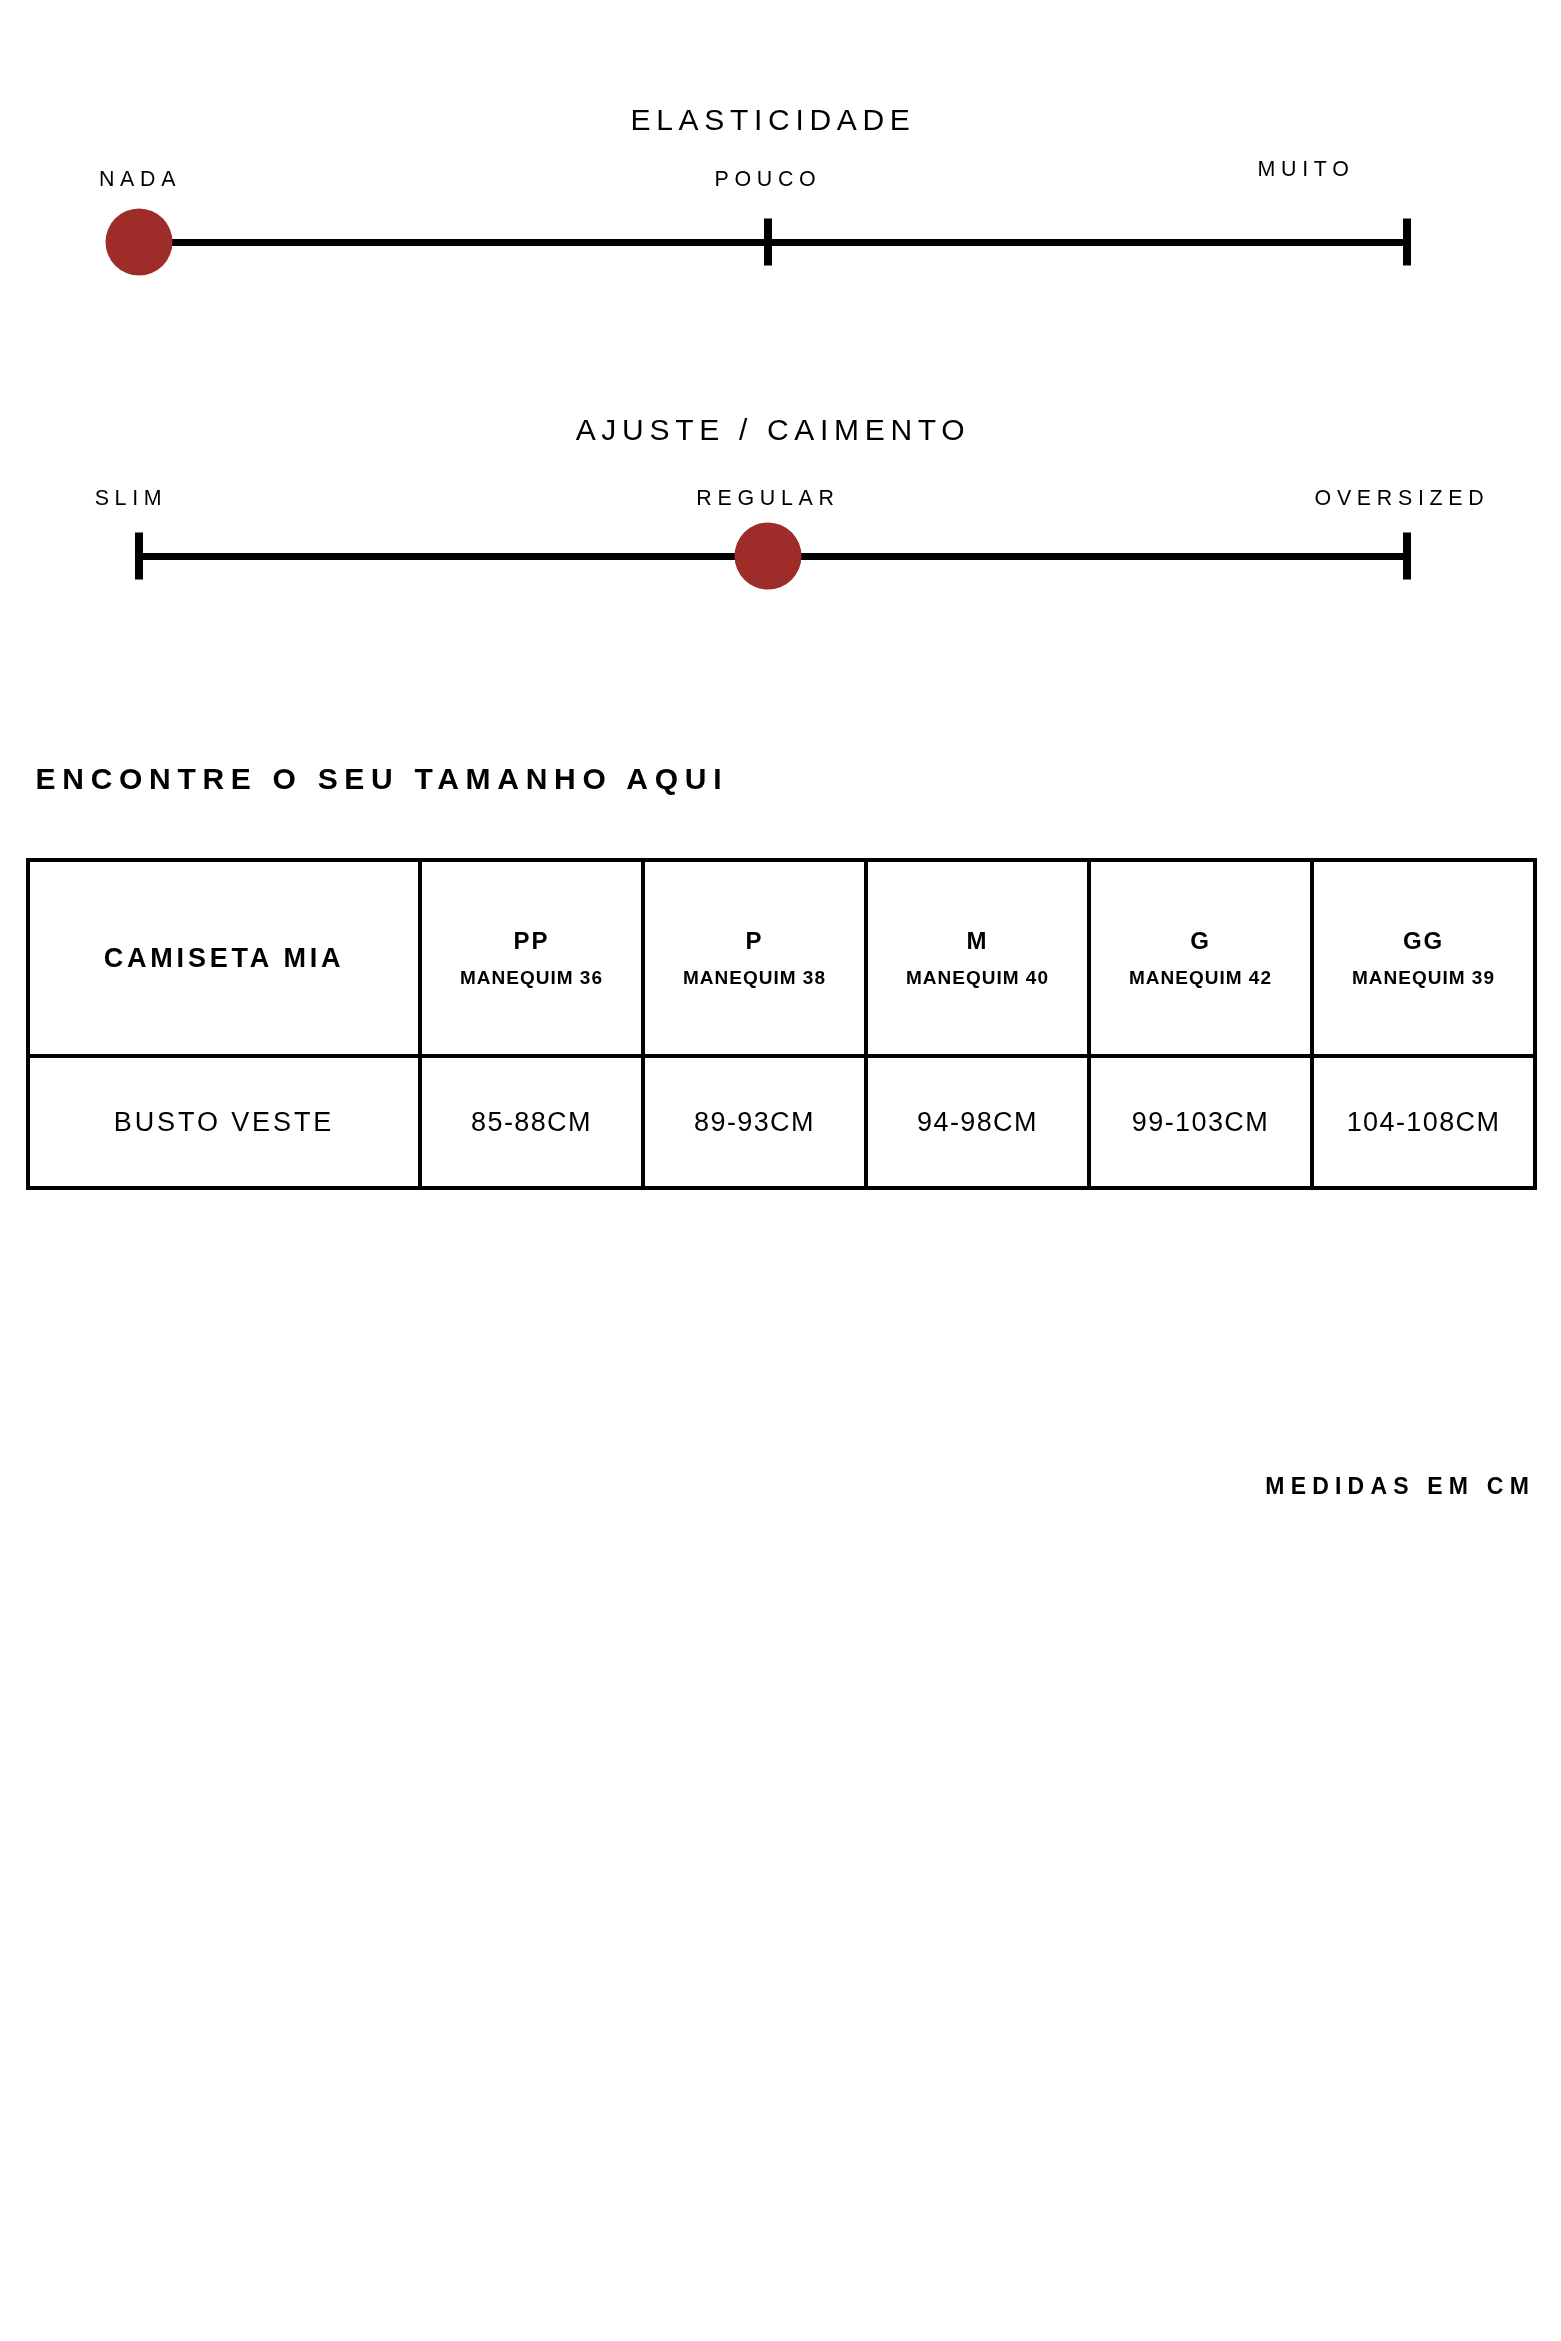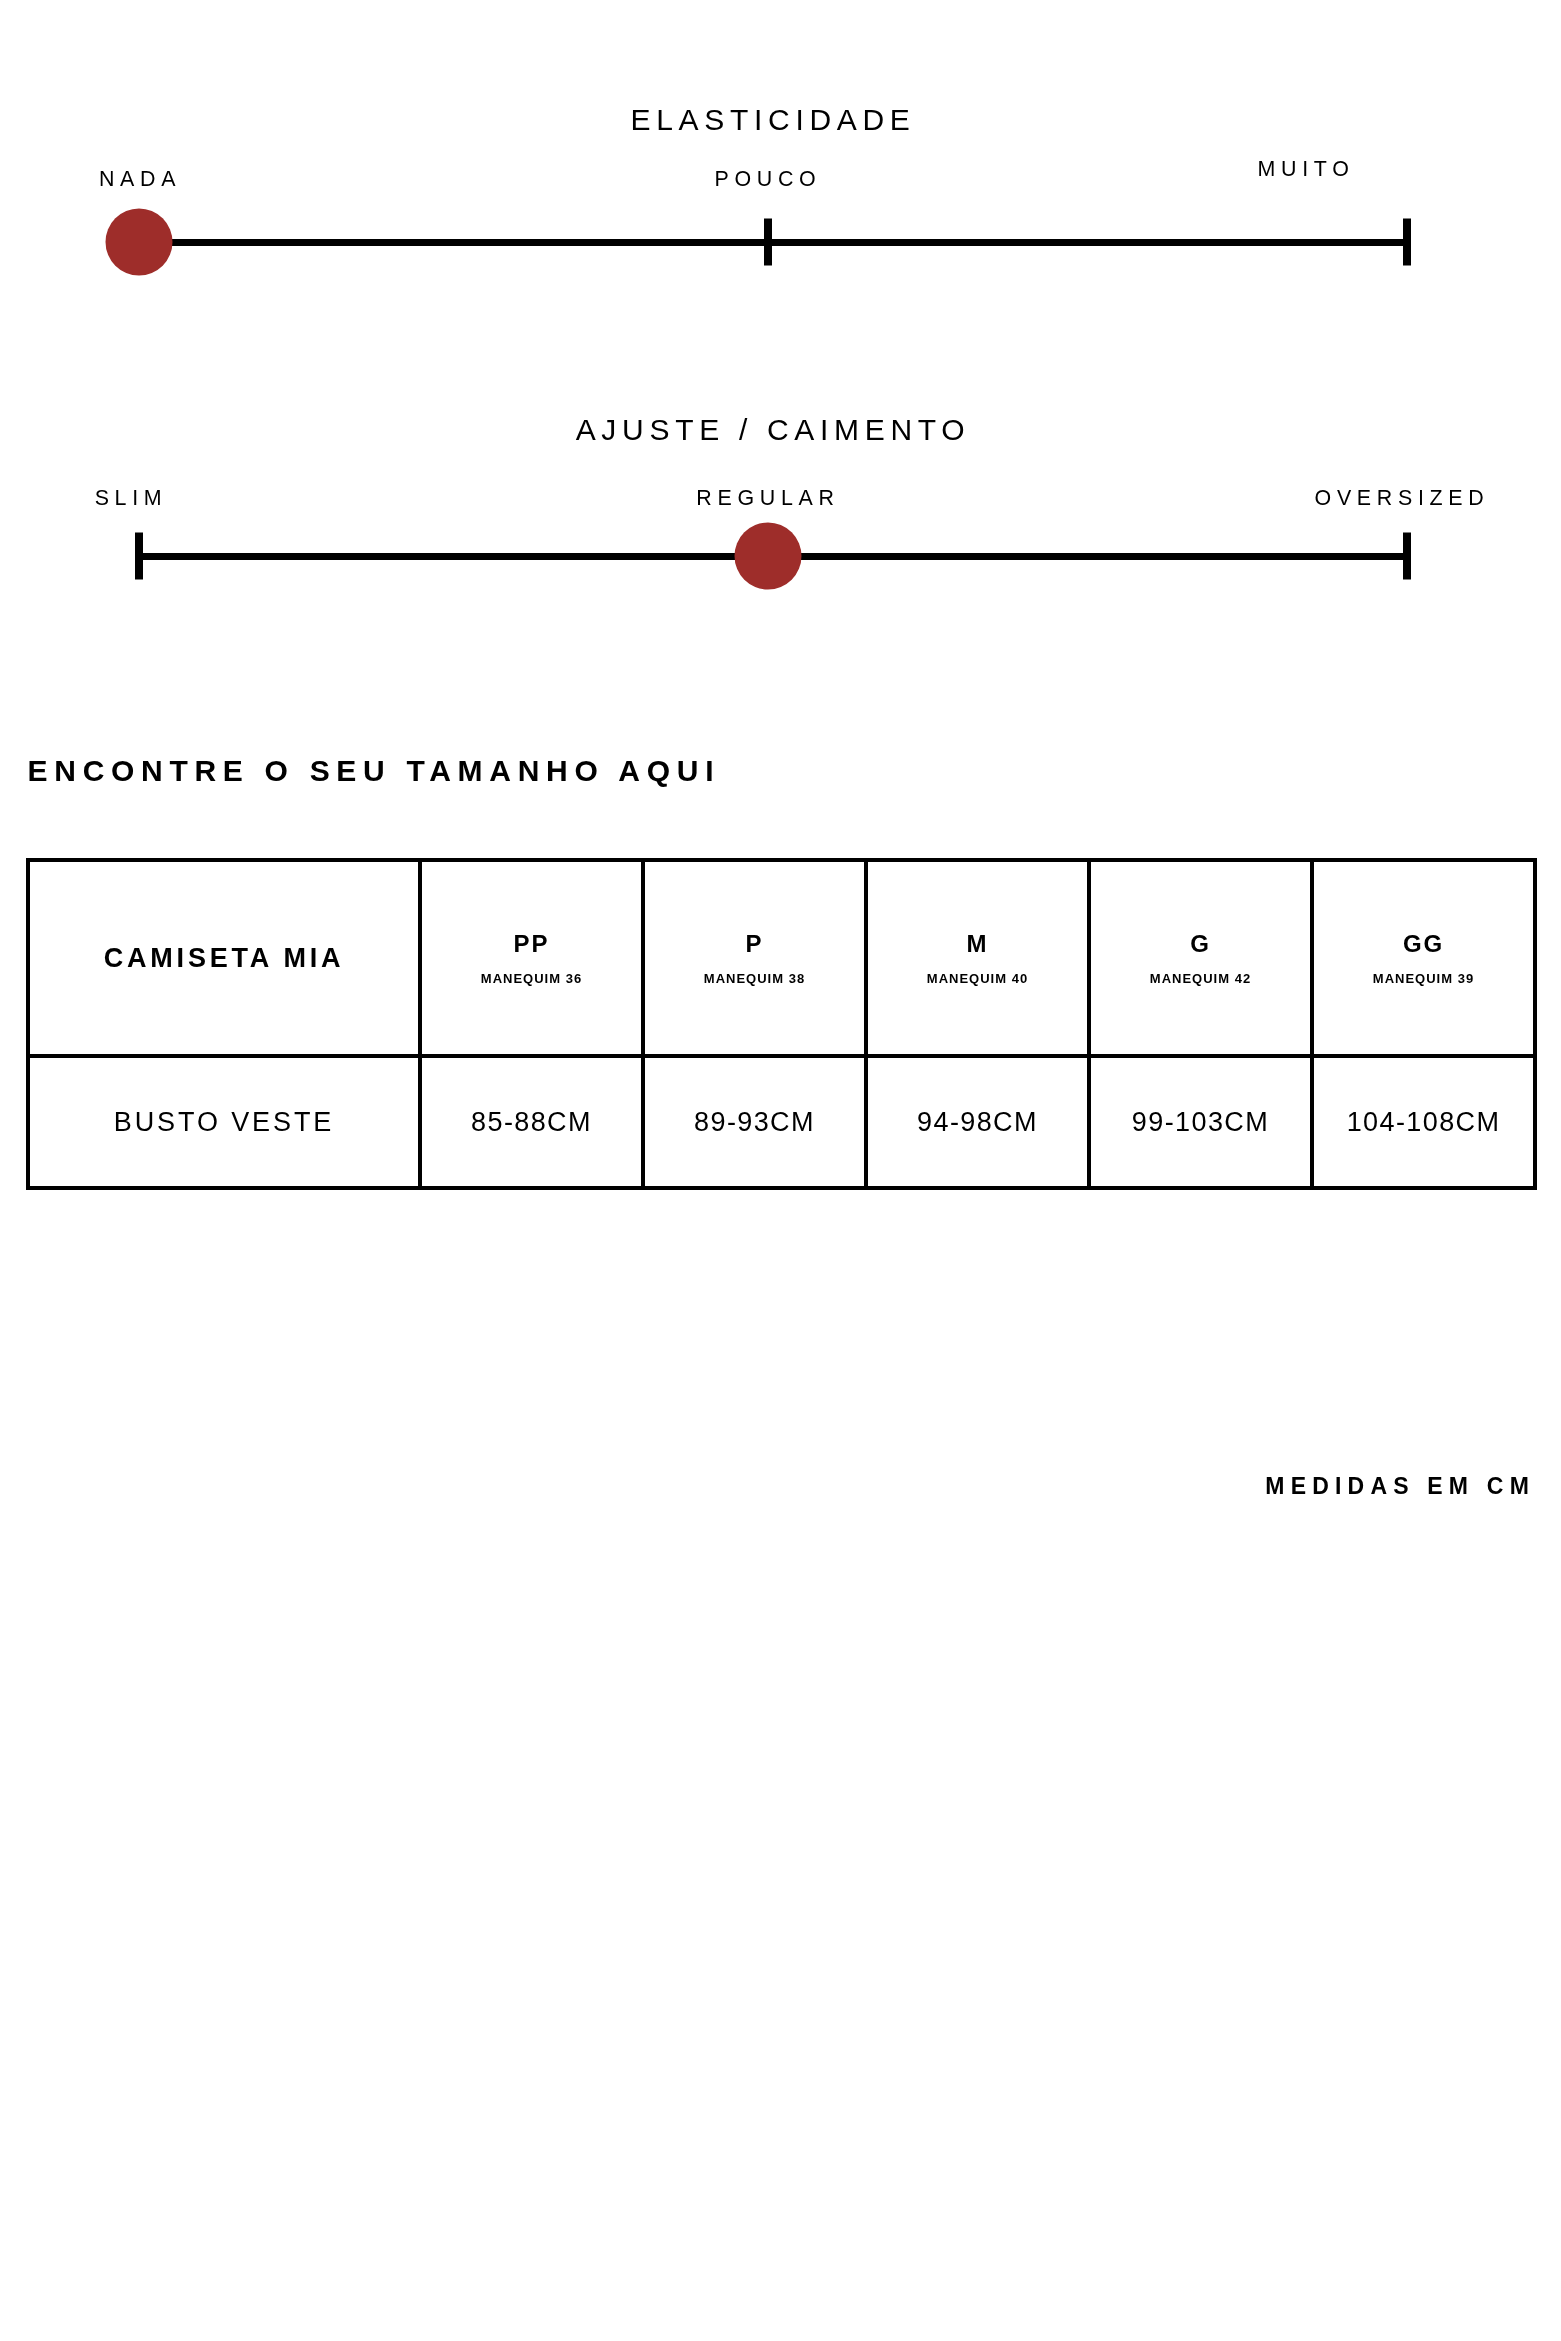--- a/index.html
+++ b/index.html
@@ -53,21 +53,21 @@
     height: 67px;
     border-radius: 50%;
     transform: translate(-50%, -50%);
   }
 
   
   .guide-heading {
     position: absolute;
     left: 27.6px;
     top: 754px;
-    margin: 0;
+    margin: 8px;
     font-size: 30px;
     font-weight: 700;
     letter-spacing: 6.7px;
     white-space: nowrap;
   }
 
   
   .size-table {
     position: absolute;
     left: 26px;
@@ -82,21 +82,21 @@
     vertical-align: middle;
     padding: 0;
   }
   .product-cell {
     font-size: 27px;
     font-weight: 700;
     letter-spacing: 3.8px;
     white-space: nowrap;
   }
   .size-head { font-size: 24px; font-weight: 700; letter-spacing: 1.9px; }
-  .manequim-head { font-size: 13px; font-weight: 700; letter-spacing: 1px; margin-top: 12.4px; white-space: nowrap; }
+  .manequim-head { font-size: 19px; font-weight: 700; letter-spacing: 1px; margin-top: 12.4px; white-space: nowrap; }
   .row-label {
     font-size: 27px;
     font-weight: 400;
     letter-spacing: 2.9px;
     white-space: nowrap;
   }
   .value-cell {
     font-size: 27px;
     font-weight: 400;
     letter-spacing: 1.4px;

